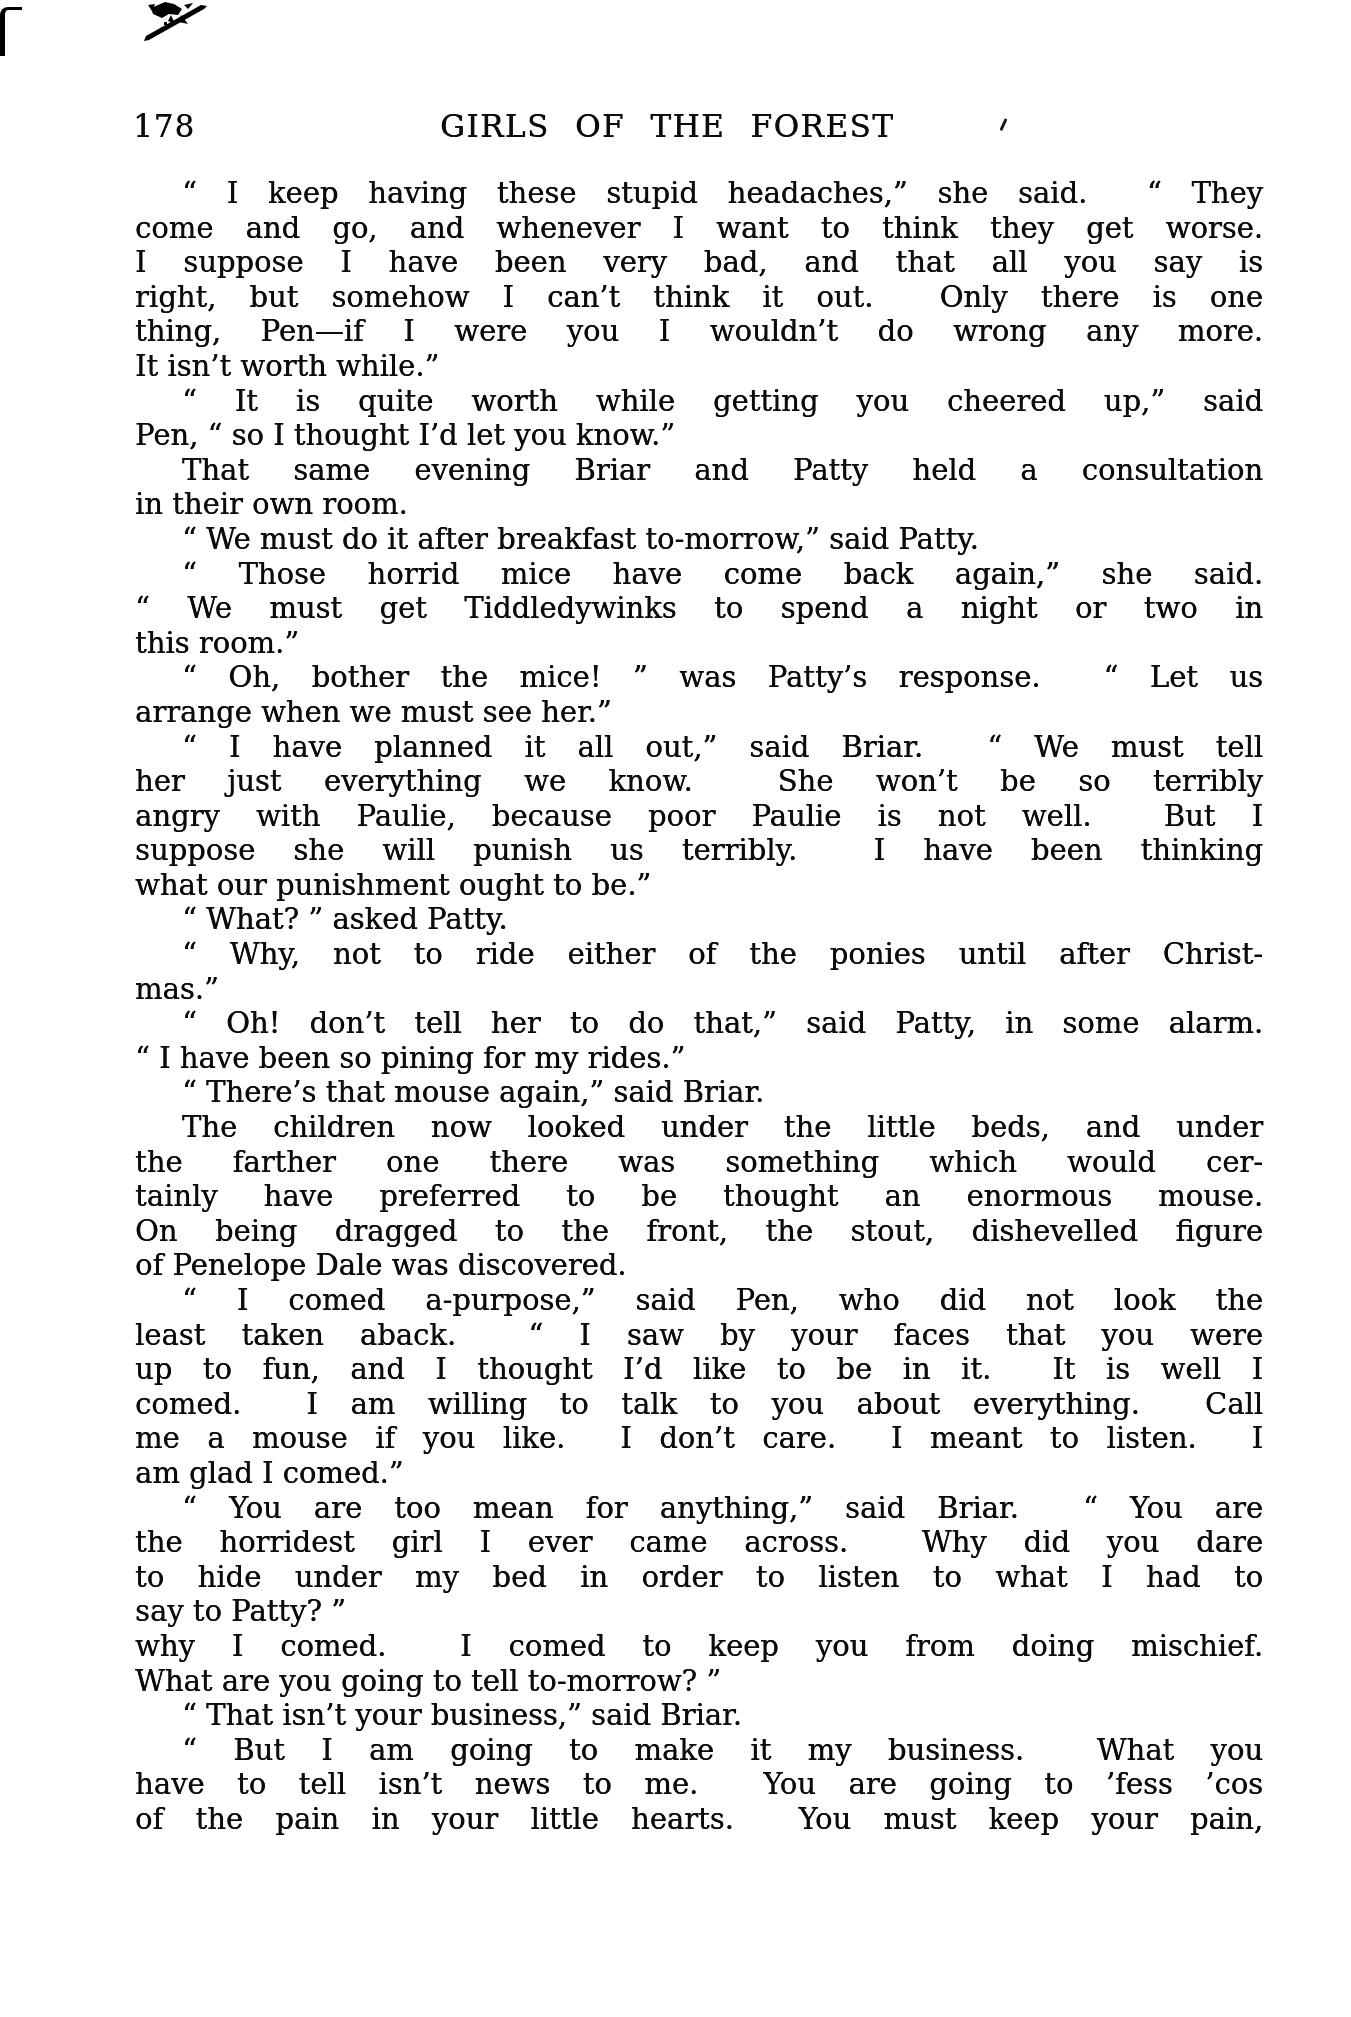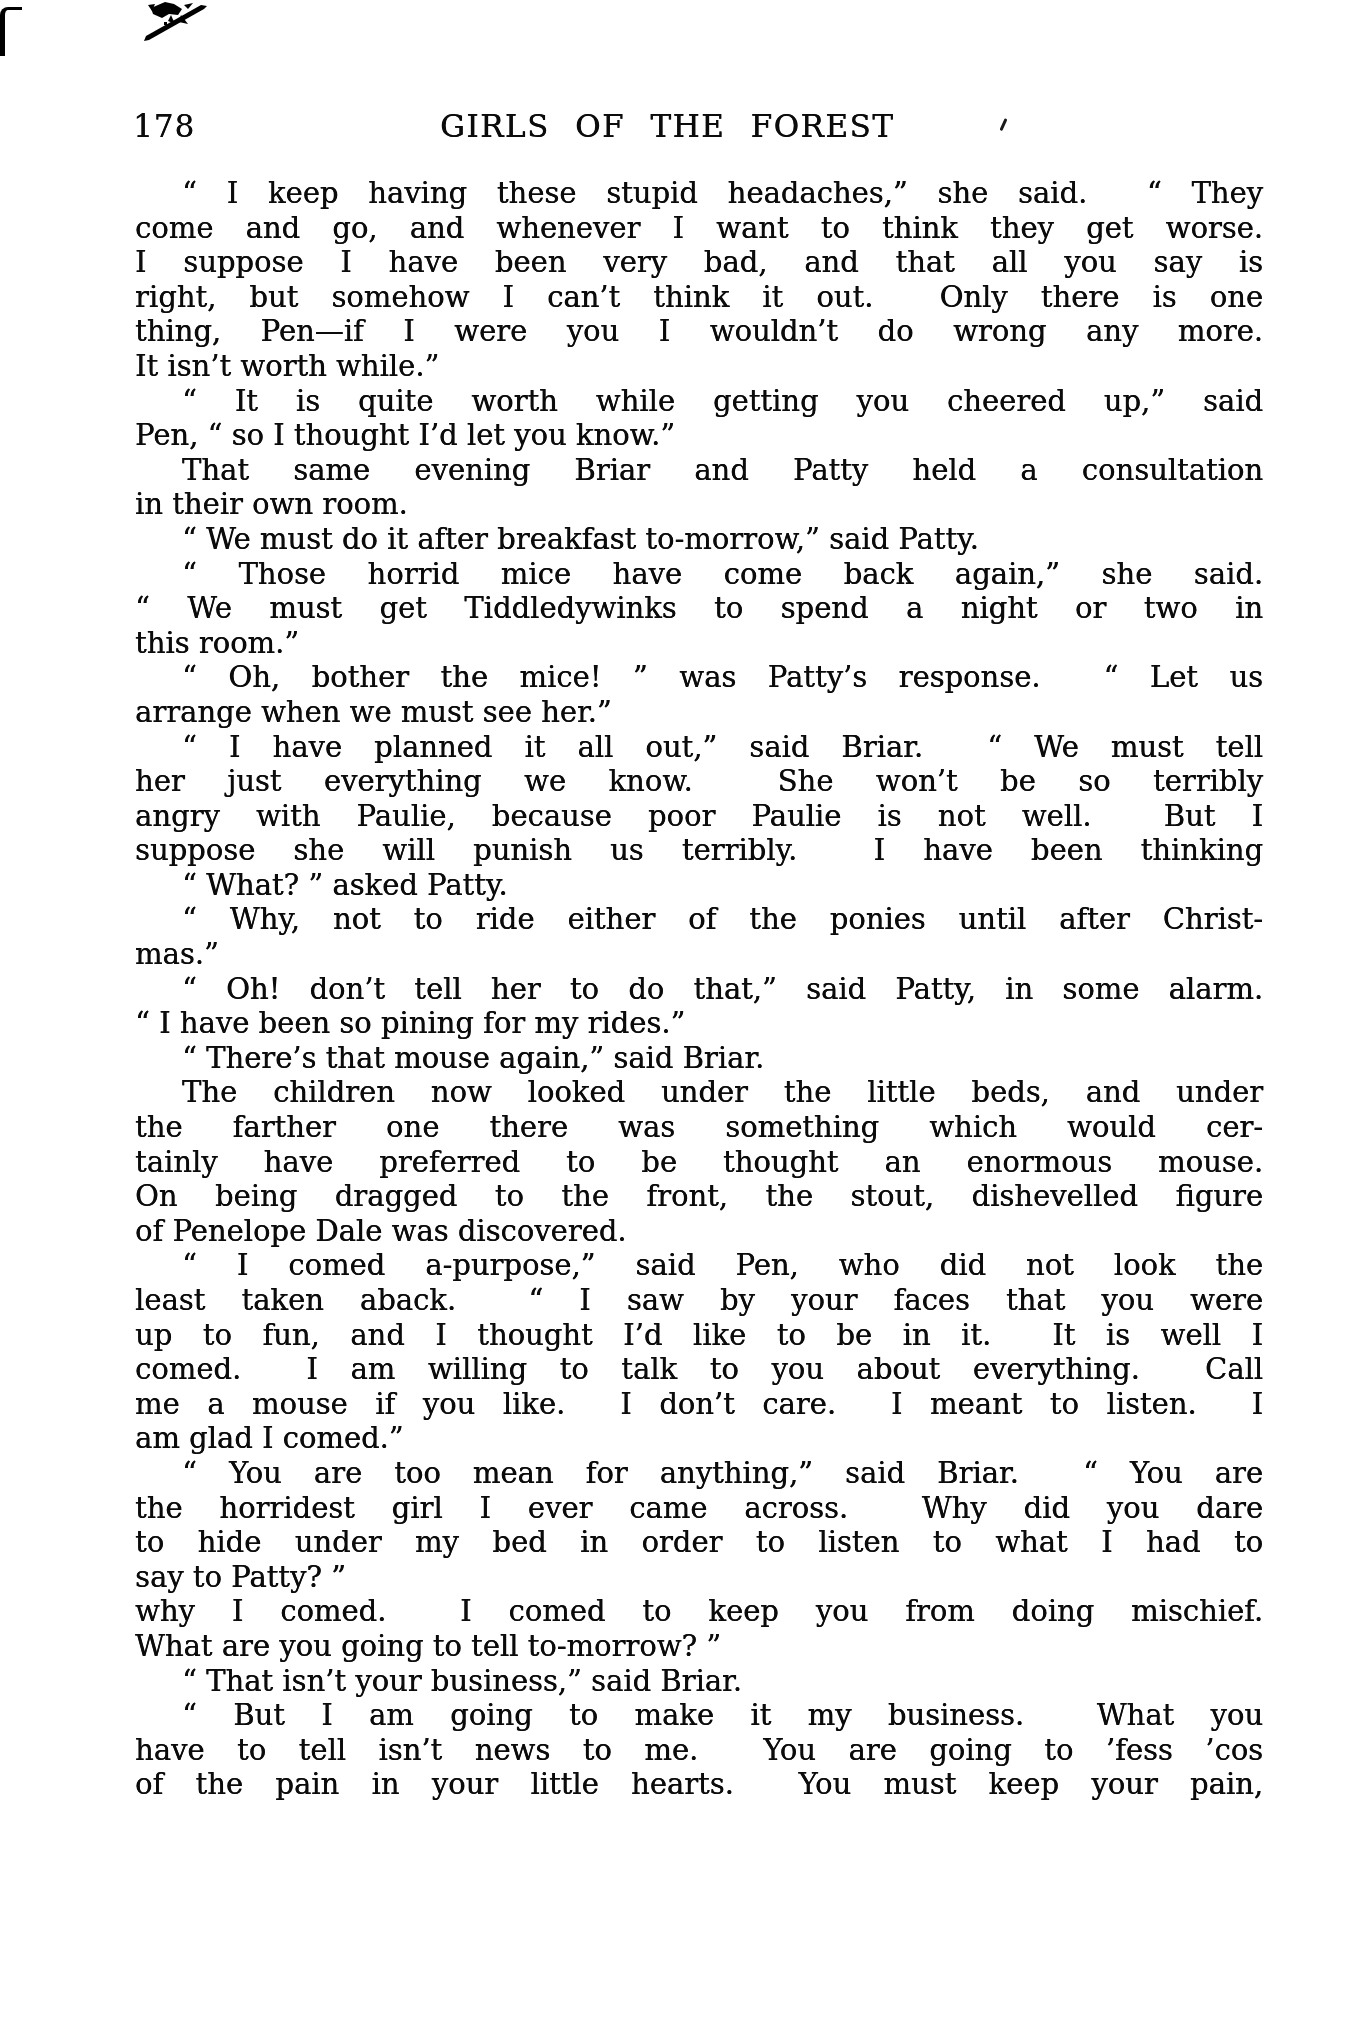--- a/index.html
+++ b/index.html
@@ -109,20 +109,21 @@
       </div>
       <div class="paragraph">
         <div class="line first">“ Oh, bother the mice! ” was Patty’s response.&nbsp; “ Let us</div>
         <div class="line last">arrange when we must see her.”</div>
       </div>
       <div class="paragraph">
         <div class="line first">“ I have planned it all out,” said Briar.&nbsp; “ We must tell</div>
         <div class="line">her just everything we know.&nbsp; She won’t be so terribly</div>
         <div class="line">angry with Paulie, because poor Paulie is not well.&nbsp; But I</div>
         <div class="line">suppose she will punish us terribly.&nbsp; I have been thinking</div>
+        <div class="line last">what our punishment ought to be.”</div>
       </div>
       <div class="paragraph">
         <div class="line first last">“ What? ” asked Patty.</div>
       </div>
       <div class="paragraph">
         <div class="line first">“ Why, not to ride either of the ponies until after Christ-</div>
         <div class="line last">mas.”</div>
       </div>
       <div class="paragraph">
         <div class="line first">“ Oh! don’t tell her to do that,” said Patty, in some alarm.</div>

